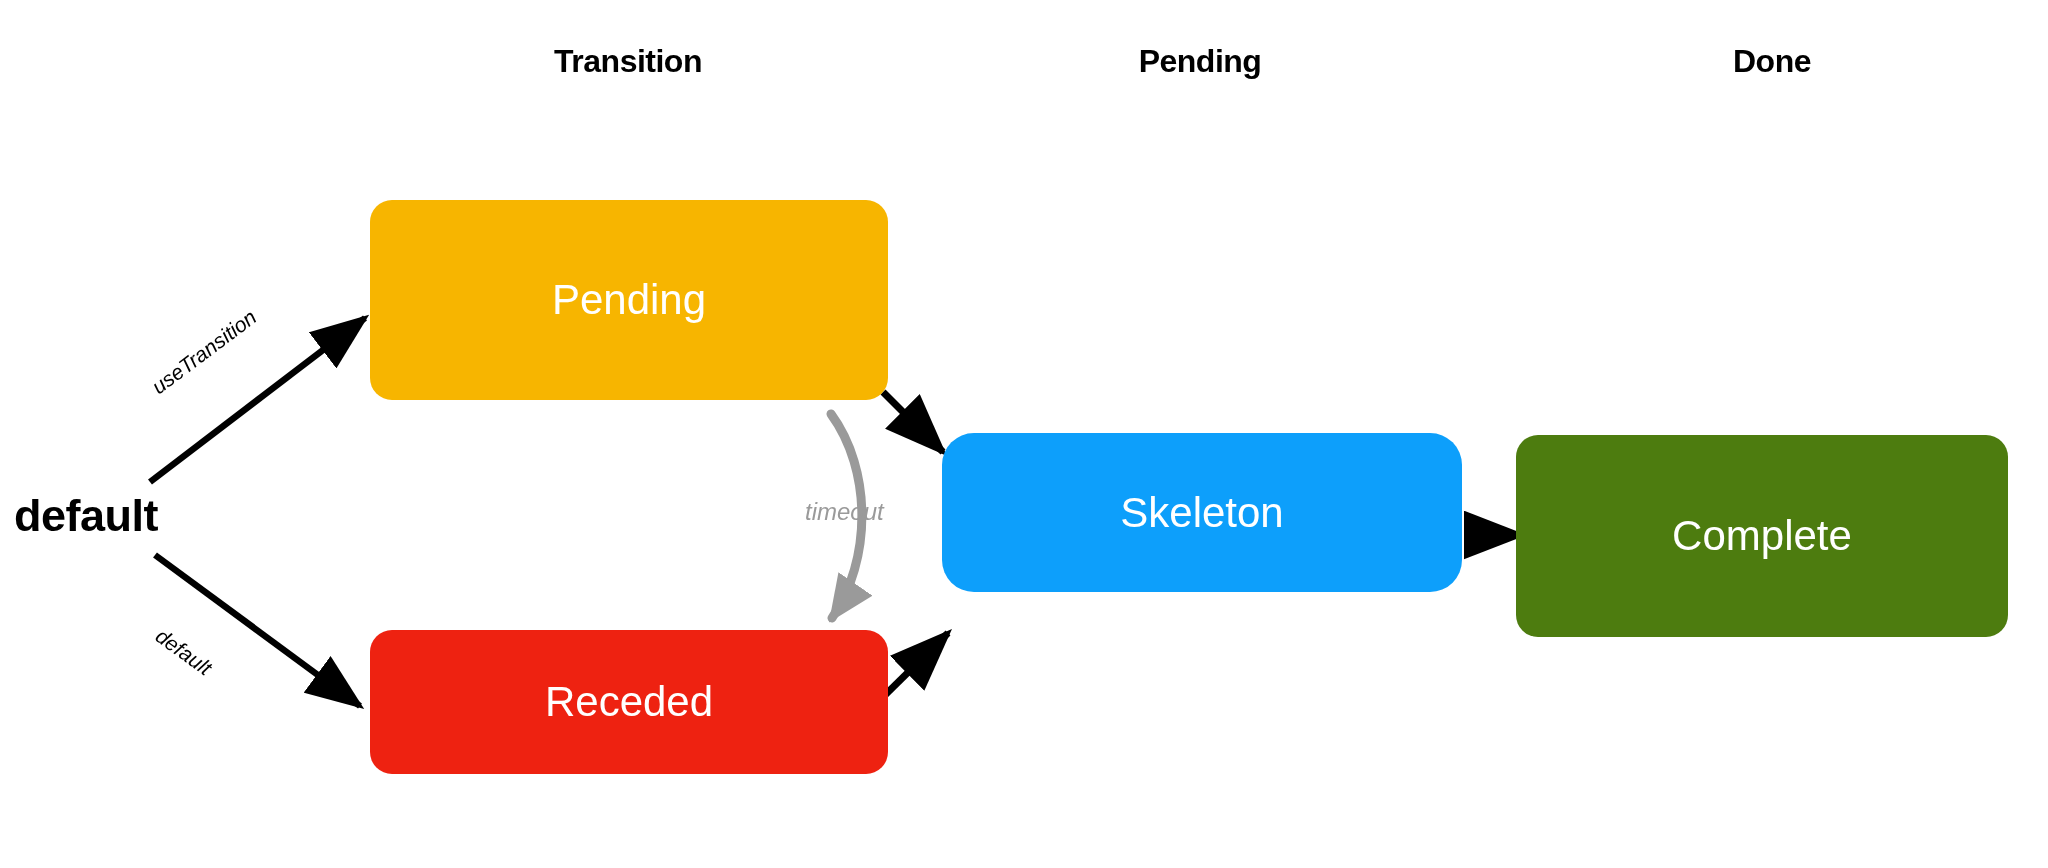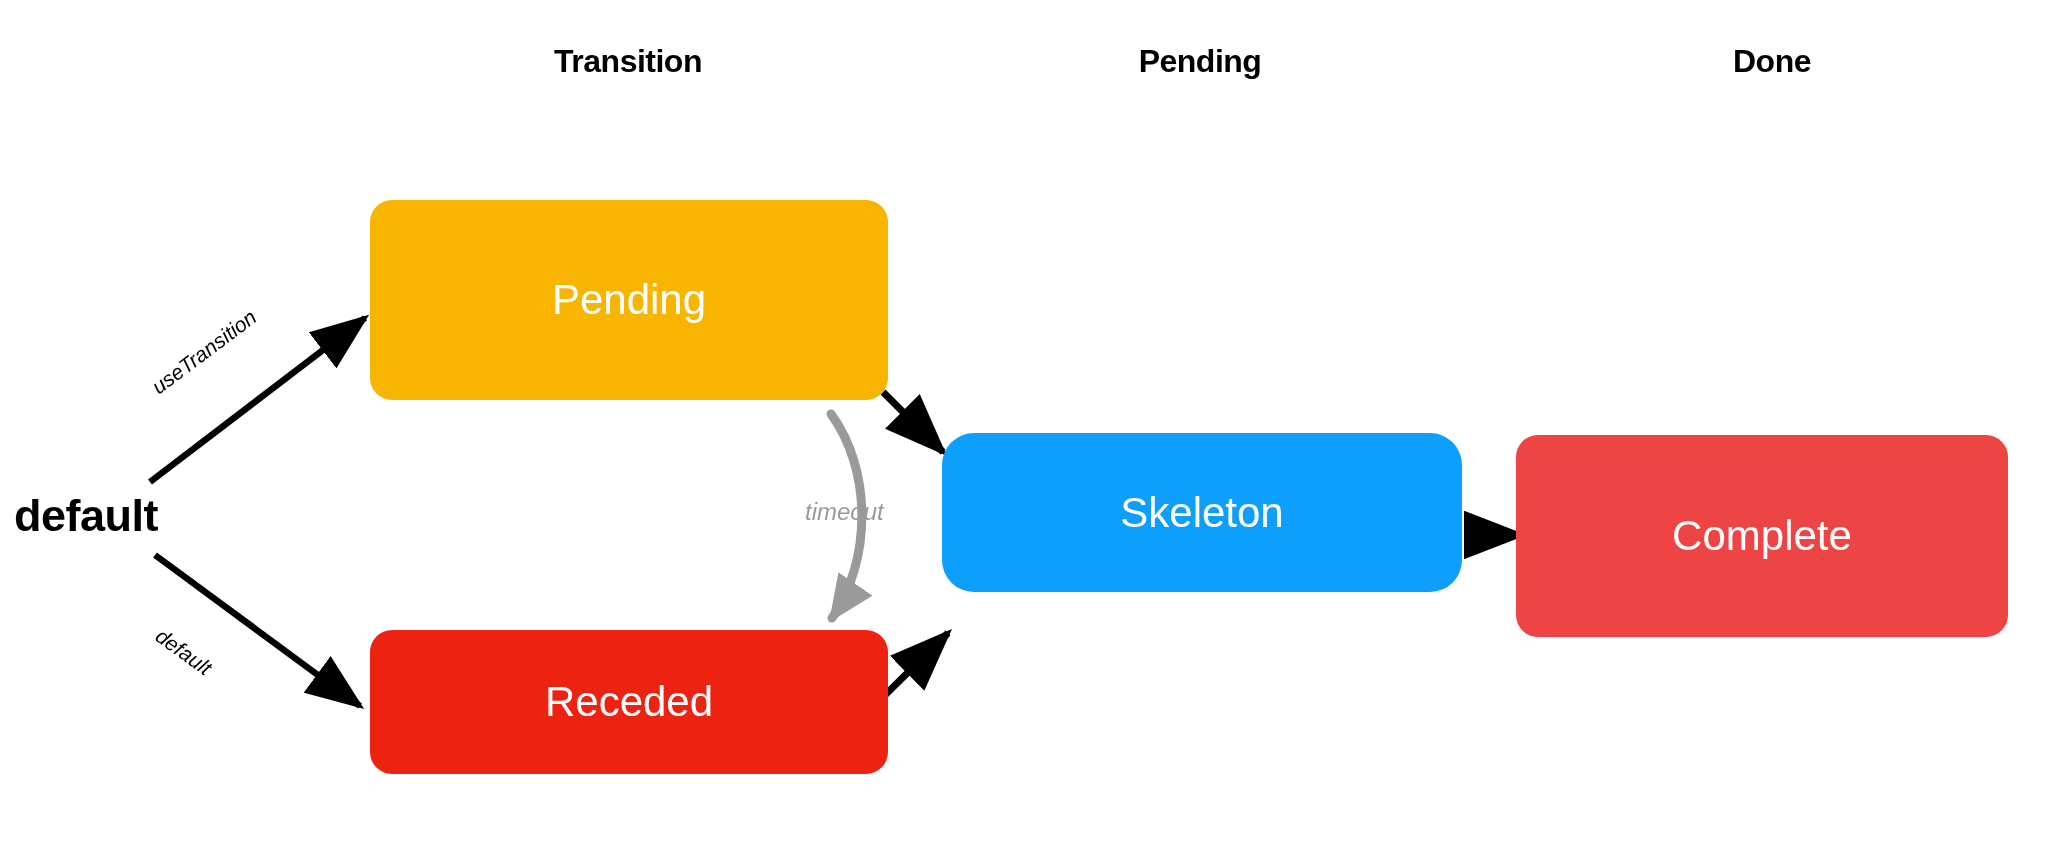--- a/index.html
+++ b/index.html
@@ -164,21 +164,21 @@
   </div>
 
   <div class="node" id="node-receded" style="background: rgb(238, 34, 17);">
     <span class="node-label">Receded</span>
   </div>
 
   <div class="node" id="node-skeleton" style="background: rgb(13, 159, 251);">
     <span class="node-label">Skeleton</span>
   </div>
 
-  <div class="node" id="node-complete" style="background: #ef4444;">
+  <div class="node" id="node-complete" style="background: #4d7c0f;">
     <span class="node-label">Complete</span>
   </div>
 
   <div class="edge-label" id="label-usetransition">useTransition</div>
 
   <div class="edge-label" id="label-default">default</div>
 
   <div class="edge-label" id="label-timeout">timeout</div>
 
 </div>

